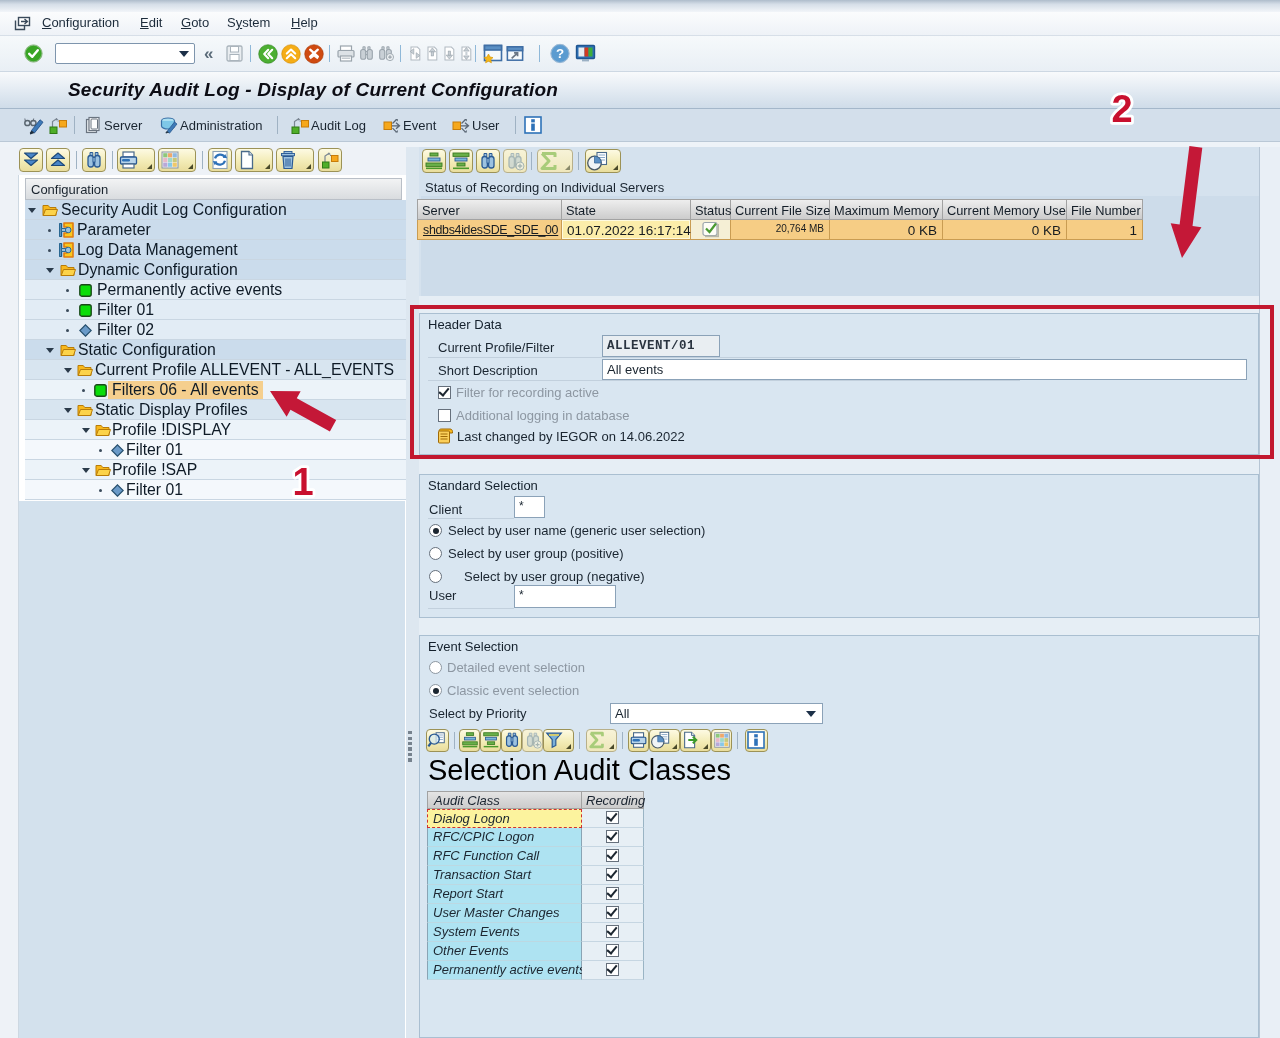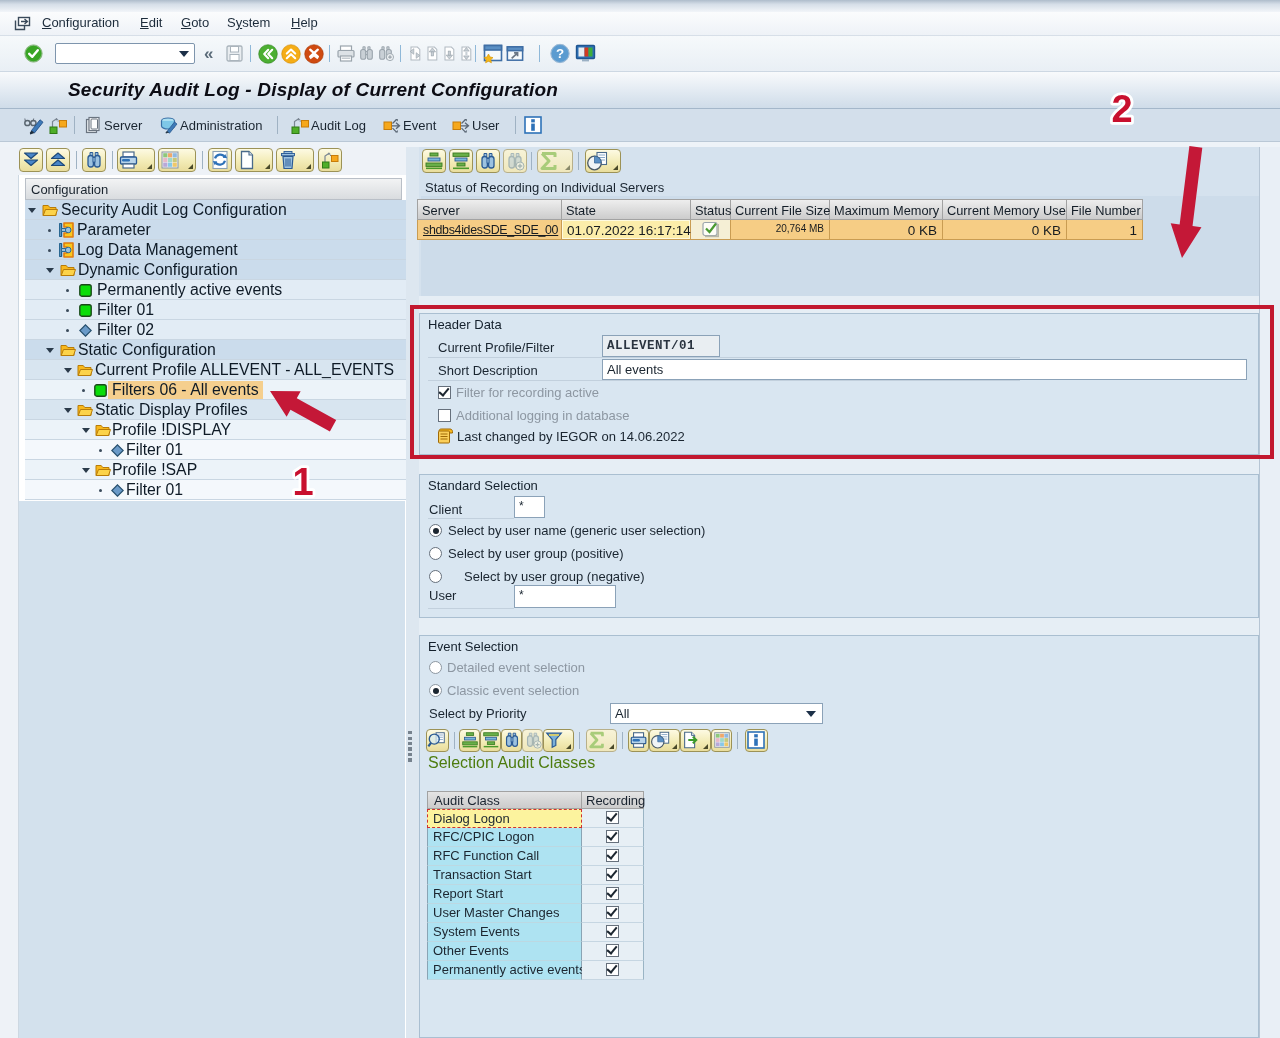--- a/index.html
+++ b/index.html
@@ -614,22 +614,22 @@
             <rect x="8.9" y="13.6" width="4.2" height="4.2" fill="#88c8e8"></rect>
             <rect x="13.6" y="13.6" width="4.2" height="4.2" fill="#f0c868"></rect>
           </svg></div>
         <div class="sep" style="left:317px;top:3px;height:17px;"></div>
         <div class="yb" style="left:325px;top:0;width:23px;height:23px;"><svg width="18" height="18" viewBox="0 0 18 18" style="margin:1px">
             <rect x="1" y="1" width="16" height="16" fill="#fff" stroke="#2e72b8" stroke-width="1.6"></rect>
             <rect x="7.2" y="3.2" width="3.6" height="3.2" fill="#2e72b8"></rect>
             <rect x="7.2" y="7.6" width="3.6" height="7.2" fill="#2e72b8"></rect>
           </svg></div>
       </div>
-  <div class="abs" style="left:8px;top:118px;font-size:16px;color:#4d7c0f;">Selection Audit Classes</div>
-  <div id="audittable" class="abs" style="left:7px;top:155px;width:199px;height:190px;">
+  <div class="abs" style="left:8px;top:118px;font-size:29px;color:#000000;">Selection Audit Classes</div>
+  <div id="audittable" class="abs" style="left:7px;top:155px;width:199px;height:190px;font-style:italic;">
         <div class="abs" style="left:0;top:0;width:155px;height:18px;background:linear-gradient(#e4e4e4,#cbcbcb);border:1px solid #a2a2a2;box-sizing:border-box;">
           <span style="position:absolute;left:6px;top:1px;font-size:13px;color:#1a2430;">Audit Class</span>
         </div>
         <div class="abs" style="left:155px;top:0;width:62px;height:18px;background:linear-gradient(#e4e4e4,#cbcbcb);border:1px solid #a2a2a2;border-left:none;box-sizing:border-box;">
           <span style="position:absolute;left:4px;top:1px;font-size:13px;color:#1a2430;">Recording</span>
         </div>
         <div class="abs" style="left:0;top:18px;width:155px;height:19px;background:#fcf39e;border:1px dashed #d03030;box-sizing:border-box;">
           <span style="position:absolute;left:5px;top:1px;font-size:13px;color:#1c2630;white-space:nowrap;">Dialog Logon</span>
         </div>
         <div class="abs" style="left:155px;top:18px;width:62px;height:19px;background:#e7eff5;border-right:1px solid #9ab4c4;border-bottom:1px solid #c6d6e2;box-sizing:border-box;">

